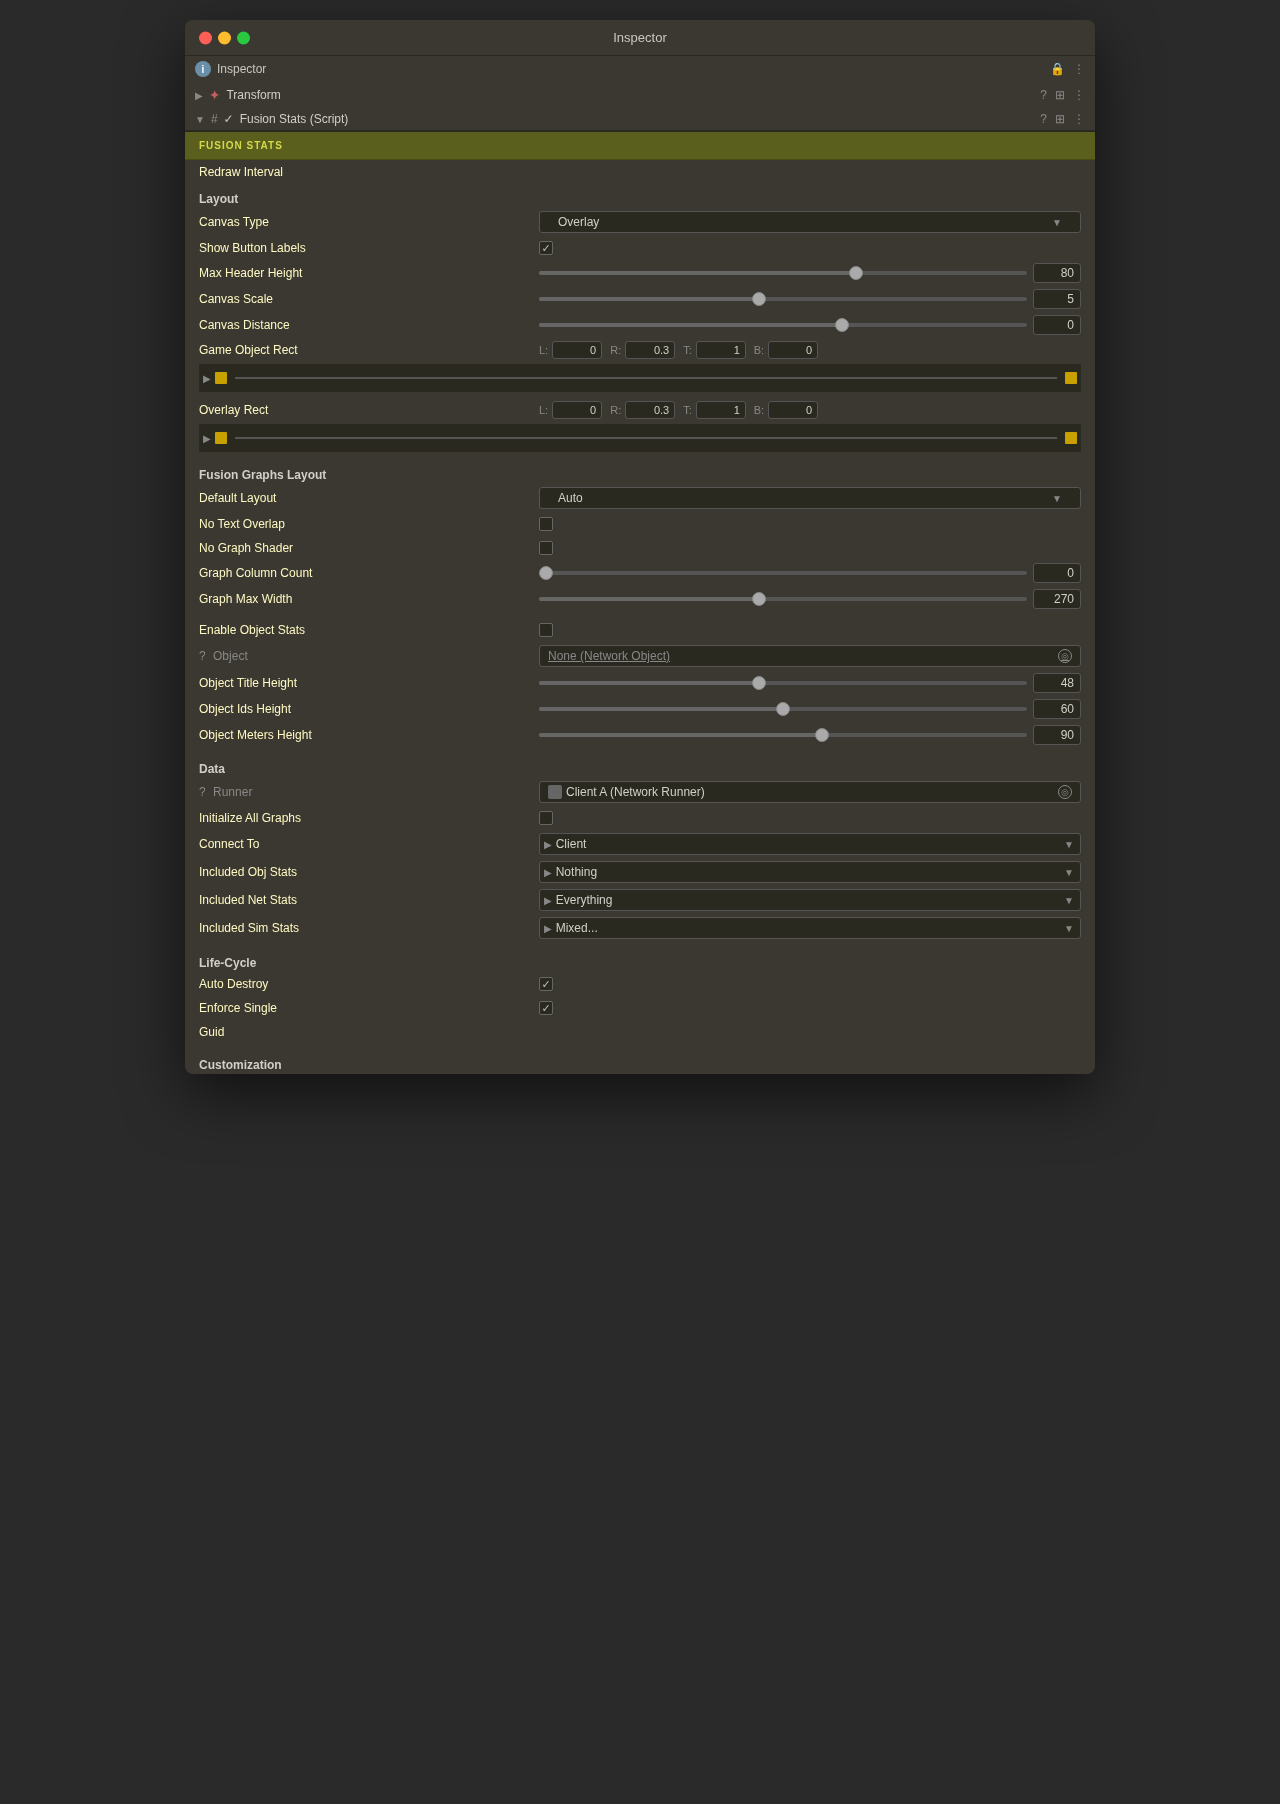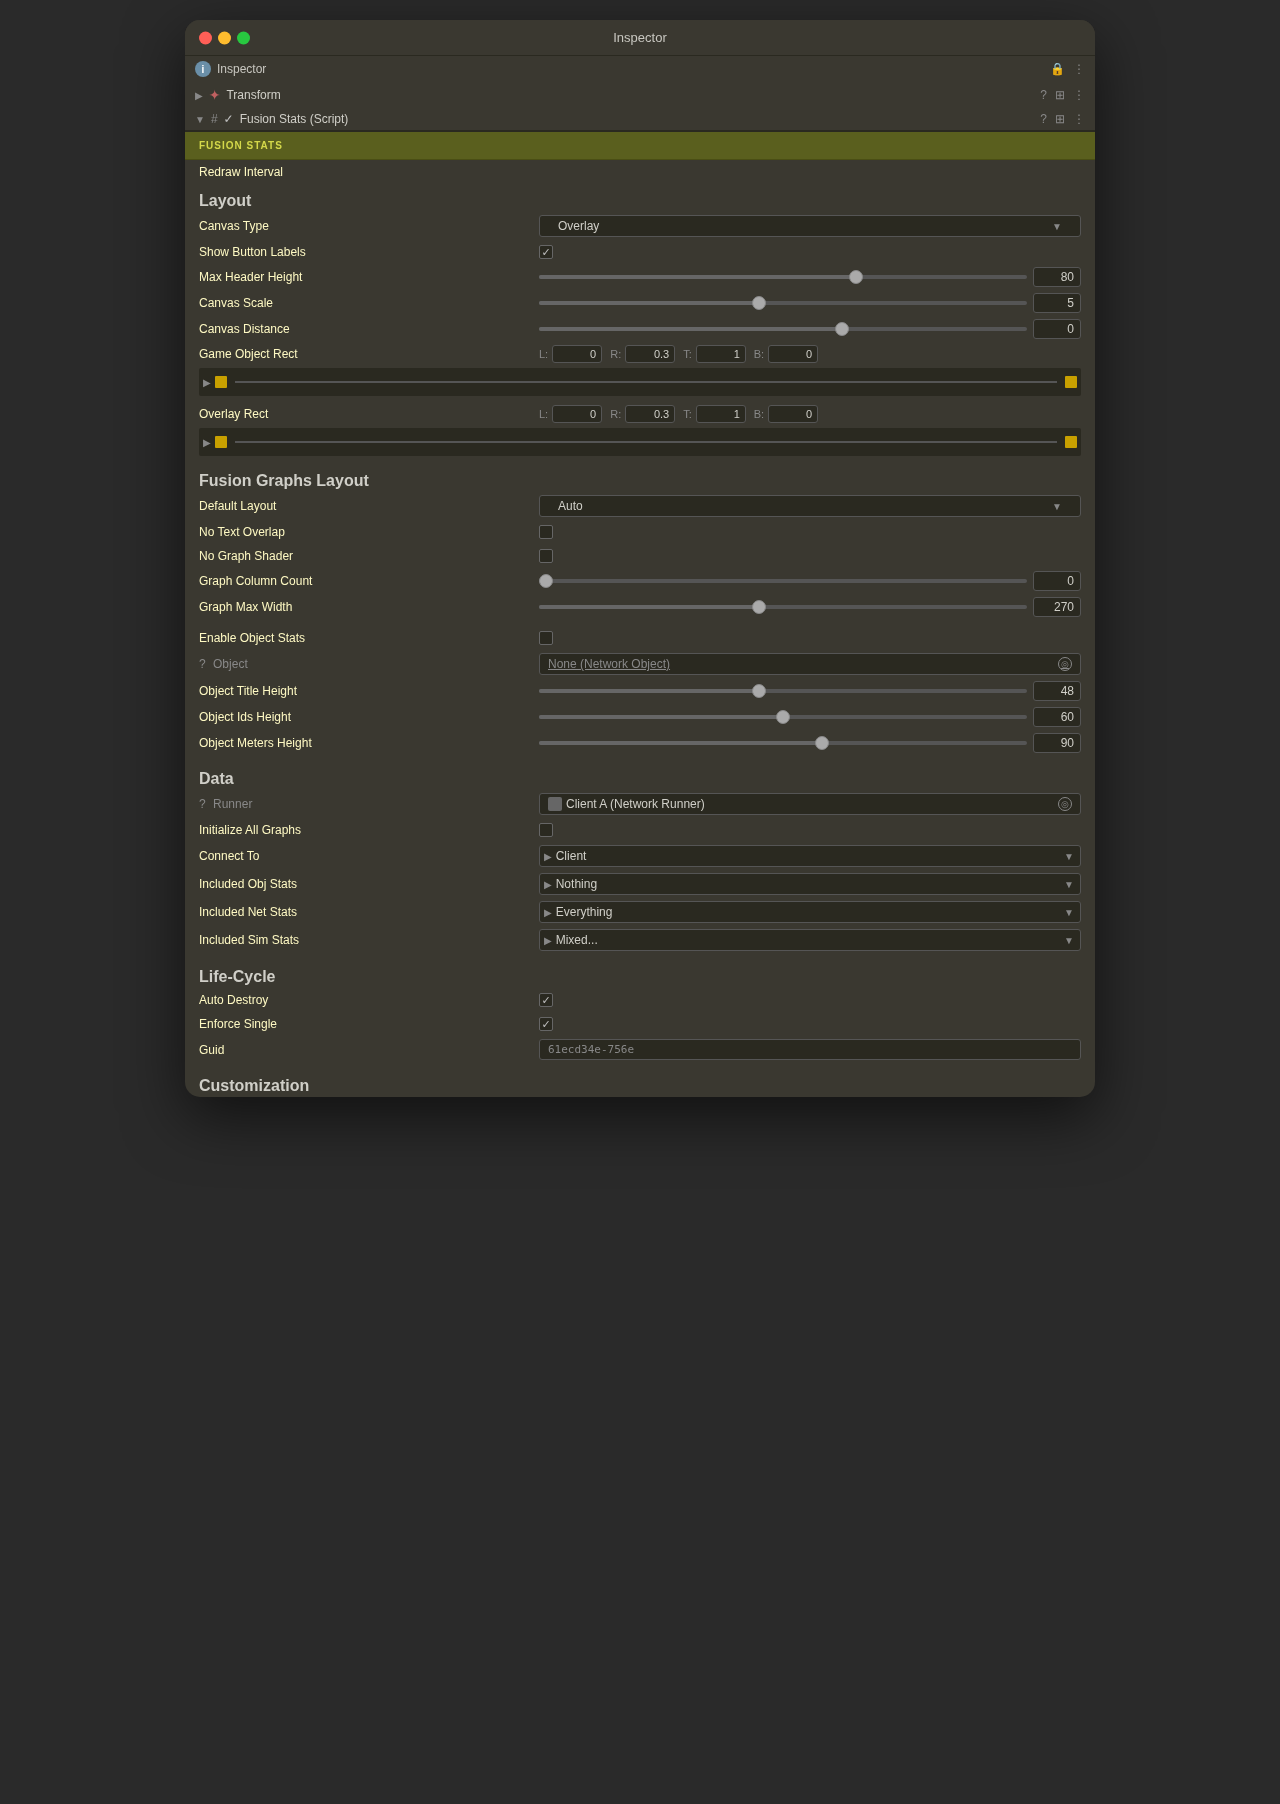--- a/index.html
+++ b/index.html
@@ -9,21 +9,21 @@
       font-size: 12px;
       color: #d0cfc8;
       display: flex;
       justify-content: center;
       align-items: flex-start;
       min-height: 100vh;
     }
     .window {
       width: 910px;
       background: #3a3830;
-      border-radius: 15px;
+      border-radius: 8px;
       overflow: hidden;
       box-shadow: 0 20px 60px rgba(0,0,0,0.6);
       margin: 20px;
     }
     .titlebar {
       background: #3a3830;
       display: flex;
       align-items: center;
       justify-content: center;
       padding: 10px 16px;
@@ -125,21 +125,21 @@
     }
     .prop-value {
       flex: 1;
       display: flex;
       align-items: center;
       gap: 6px;
     }
     .section-heading {
       font-weight: 700;
       color: #d0cfc8;
-      font-size: 16px;
+      font-size: 12px;
       padding: 8px 14px 2px 14px;
     }
     .slider-container {
       flex: 1;
       display: flex;
       align-items: center;
       gap: 6px;
     }
     .slider-track {
       flex: 1;
@@ -696,22 +696,19 @@
 
     <div class="prop-row">
       <div class="prop-label">Enforce Single</div>
       <div class="prop-value">
         <div class="checkbox">✓</div>
       </div>
     </div>
 
     <div class="prop-row">
       <div class="prop-label">Guid</div>
-      <div class="prop-value">
-        <div class="guid-box">61ecd34e-756e</div>
-      </div>
     </div>
 
     <div style="height:6px;"></div>
 
     <div class="section-heading">Customization</div>
   </div>
 </div>
 
 </body></html>

